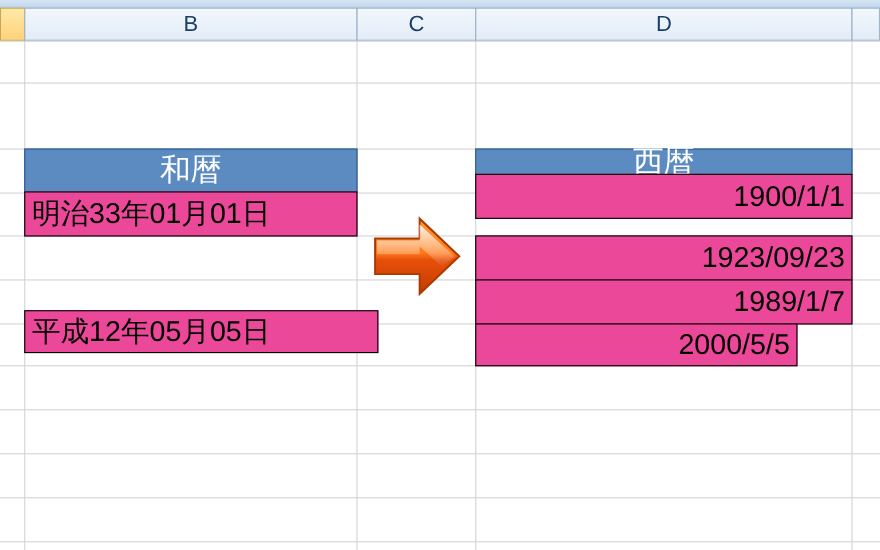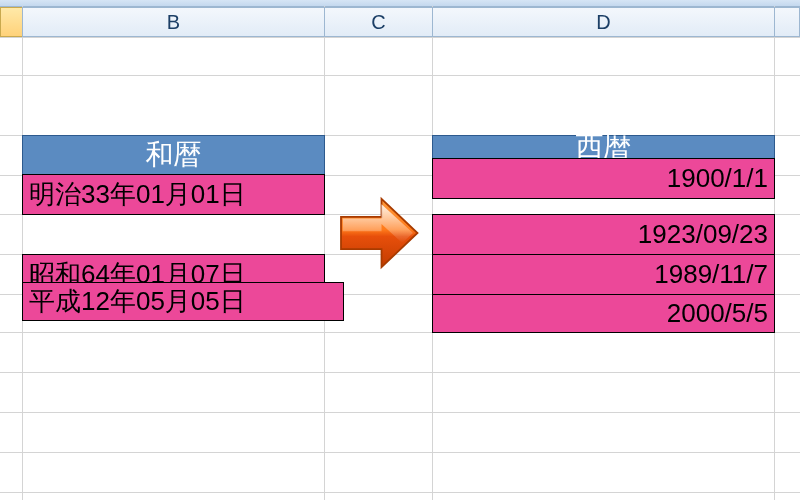--- a/index.html
+++ b/index.html
@@ -106,29 +106,28 @@
 
   <div class="colhdr selected" style="left:0;width:23px"></div>
   <div class="colhdr" style="left:22px;width:303px">B</div>
   <div class="colhdr" style="left:324px;width:109px">C</div>
   <div class="colhdr" style="left:432px;width:343px">D</div>
   <div class="colhdr" style="left:774px;width:26px"></div>
 
   <div class="cell hdrcell" style="left:22px;top:135px;width:303px;height:40px">和暦</div>
 
   <div class="cell bordercell left" style="left:22px;top:174px;width:303px;height:41px">明治33年01月01日</div>
-  <div class="cell bordercell left" style="left:22px;top:254px;width:303px;height:41px">昭和64年01月07日</div>
   <div class="cell bordercell left" style="left:22px;top:282px;width:322px;height:39px">平成12年05月05日</div>
 
   <div class="cell hdrcell" style="left:432px;top:135px;width:343px;height:24px">西暦</div>
 
   <div class="cell bordercell right" style="left:432px;top:158px;width:343px;height:41px">1900/1/1</div>
   <div class="cell bordercell right" style="left:432px;top:214px;width:343px;height:41px">1923/09/23</div>
-  <div class="cell bordercell right" style="left:432px;top:254px;width:343px;height:41px">1989/11/7</div>
-  <div class="cell bordercell right" style="left:432px;top:294px;width:343px;height:39px">2000/5/5</div>
+  <div class="cell bordercell right" style="left:432px;top:254px;width:343px;height:41px">1989/1/7</div>
+  <div class="cell bordercell right" style="left:432px;top:294px;width:293px;height:39px">2000/5/5</div>
 
   <div class="arrow" style="left:332px;top:188px">
     <svg viewBox="0 0 100 100" width="90" height="90">
       <defs>
         <linearGradient id="ag" x1="0" y1="0" x2="0" y2="1">
           <stop offset="0" stop-color="#ff9a3c"></stop>
           <stop offset="0.45" stop-color="#ff7a1a"></stop>
           <stop offset="0.55" stop-color="#e74f0b"></stop>
           <stop offset="1" stop-color="#c23c00"></stop>
         </linearGradient>

